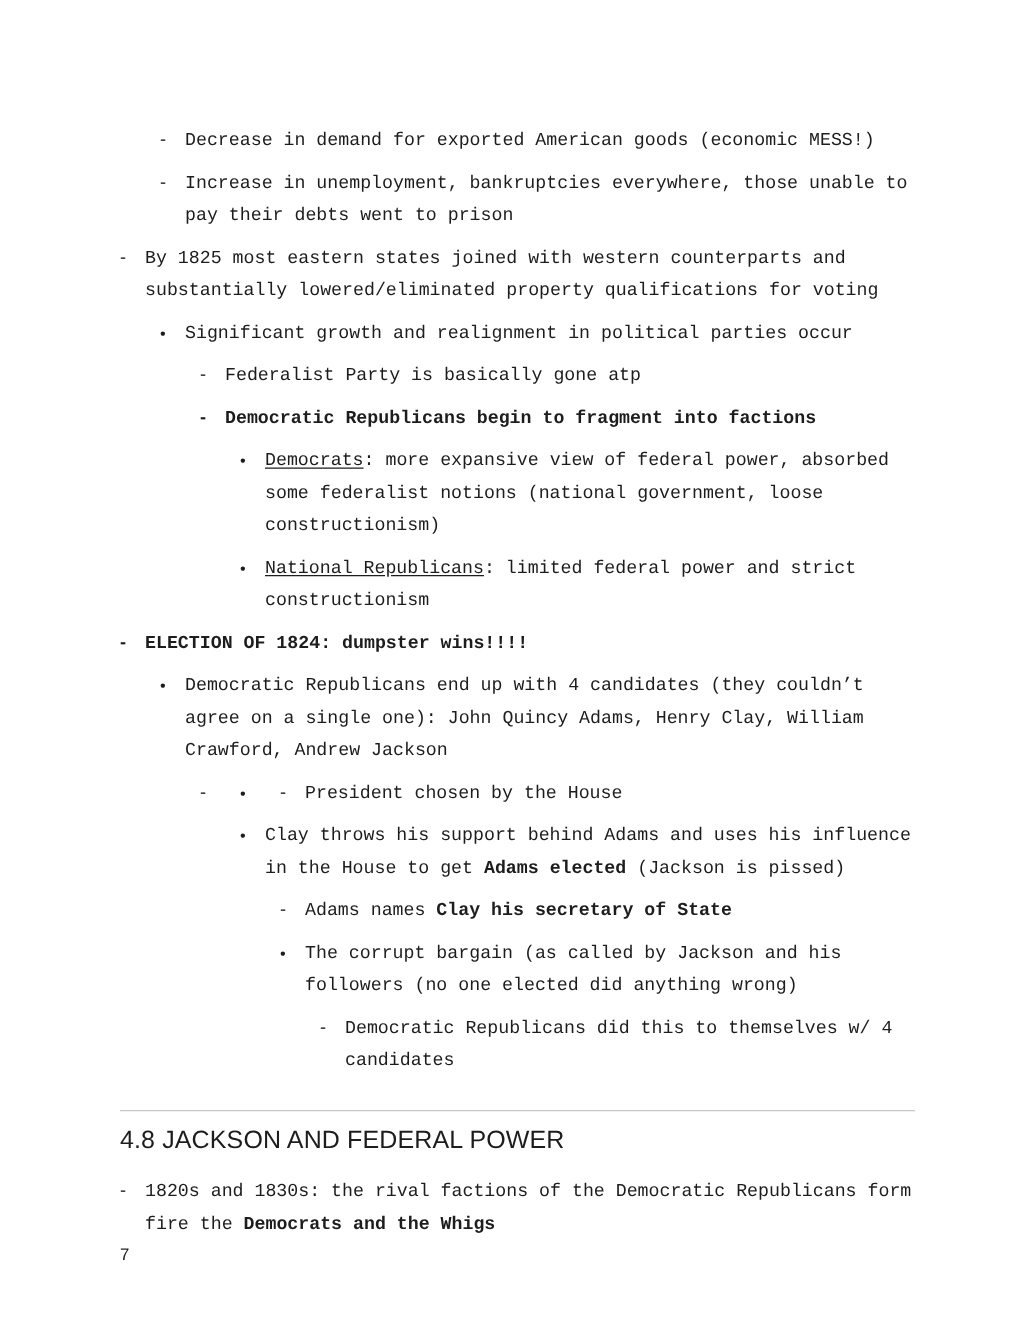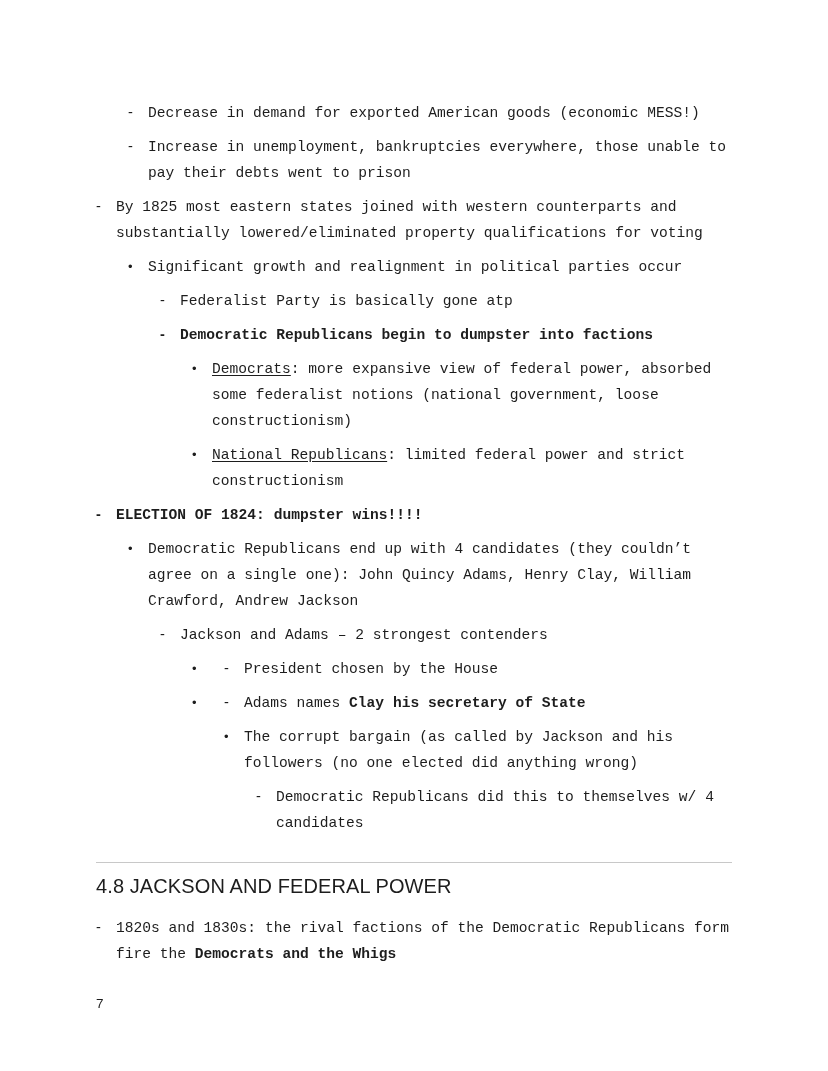--- a/index.html
+++ b/index.html
@@ -141,21 +141,21 @@
       <span class="txt">Significant growth and realignment in political parties occur</span>
     </div>
 
     <div class="row m-dash lvl3">
       <span class="marker">-</span>
       <span class="txt">Federalist Party is basically gone atp</span>
     </div>
 
     <div class="row m-dash lvl3">
       <span class="marker b">-</span>
-      <span class="txt b">Democratic Republicans begin to dumpster into factions</span>
+      <span class="txt b">Democratic Republicans begin to fragment into factions</span>
     </div>
 
     <div class="row m-bullet lvl4">
       <span class="marker">•</span>
       <span class="txt"><u>Democrats</u><span>: more expansive view of federal power, absorbed some federalist notions (national government, loose constructionism)</span></span>
     </div>
 
     <div class="row m-bullet lvl4">
       <span class="marker">•</span>
       <span class="txt"><u>National Republicans</u><span>: limited federal power and strict constructionism</span></span>
@@ -166,34 +166,34 @@
       <span class="txt b">ELECTION OF 1824: dumpster wins!!!!</span>
     </div>
 
     <div class="row m-bullet lvl2">
       <span class="marker">•</span>
       <span class="txt">Democratic Republicans end up with 4 candidates (they couldn’t agree on a single one): John Quincy Adams, Henry Clay, William Crawford, Andrew Jackson</span>
     </div>
 
     <div class="row m-dash lvl3">
       <span class="marker">-</span>
-      <span class="txt">Jackson and Adams – 2 strongest contenders</span>
     </div>
 
     <div class="row m-bullet lvl4">
       <span class="marker">•</span>
     </div>
 
     <div class="row m-dash lvl5">
       <span class="marker">-</span>
       <span class="txt">President chosen by the House</span>
     </div>
 
     <div class="row m-bullet lvl4">
       <span class="marker">•</span>
+      <span class="txt"><span>Clay throws his support behind Adams and uses his influence in the House to get </span><b>Adams elected</b><span> (Jackson is pissed)</span></span>
     </div>
 
     <div class="row m-dash lvl5">
       <span class="marker">-</span>
       <span class="txt"><span>Adams names </span><b>Clay his secretary of State</b><span></span></span>
     </div>
 
     <div class="row m-bullet lvl5">
       <span class="marker">•</span>
       <span class="txt">The corrupt bargain (as called by Jackson and his followers (no one elected did anything wrong)</span>

